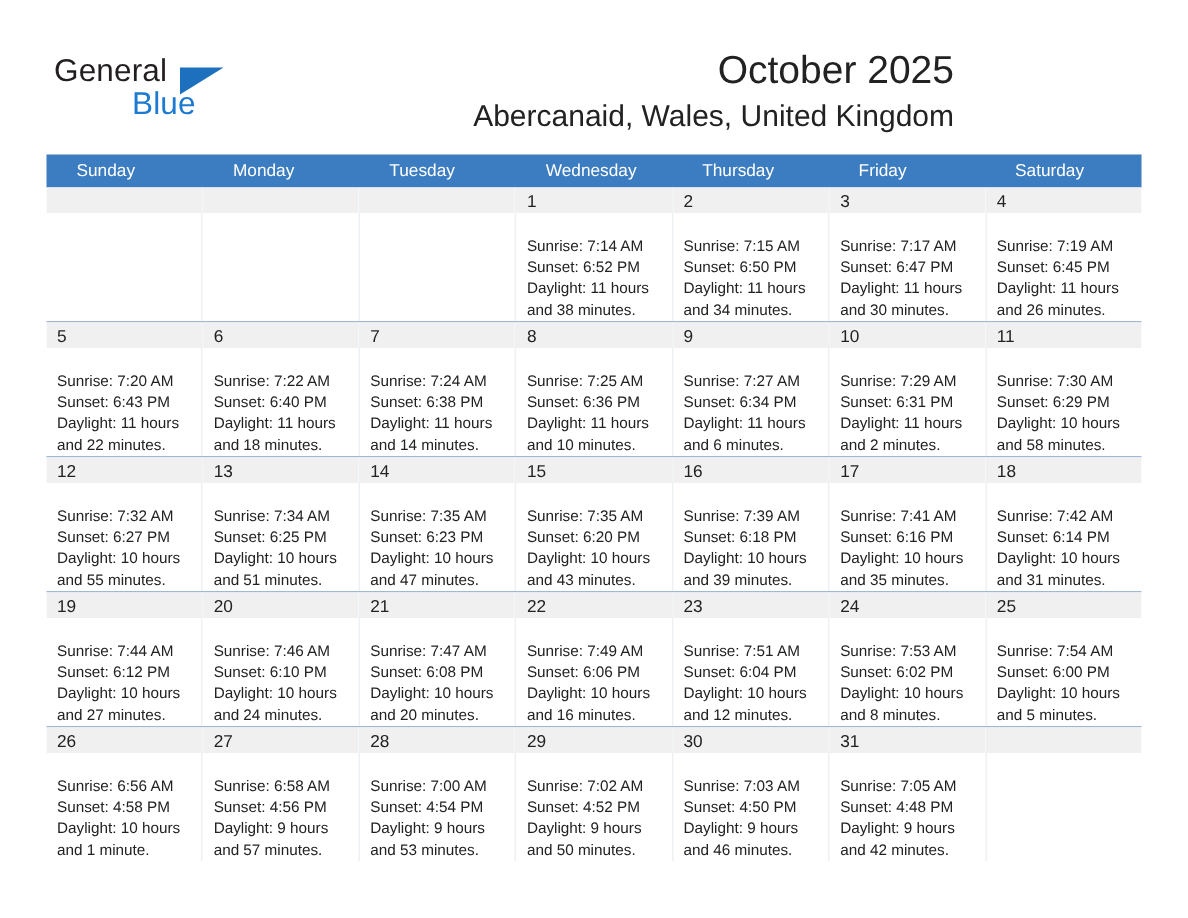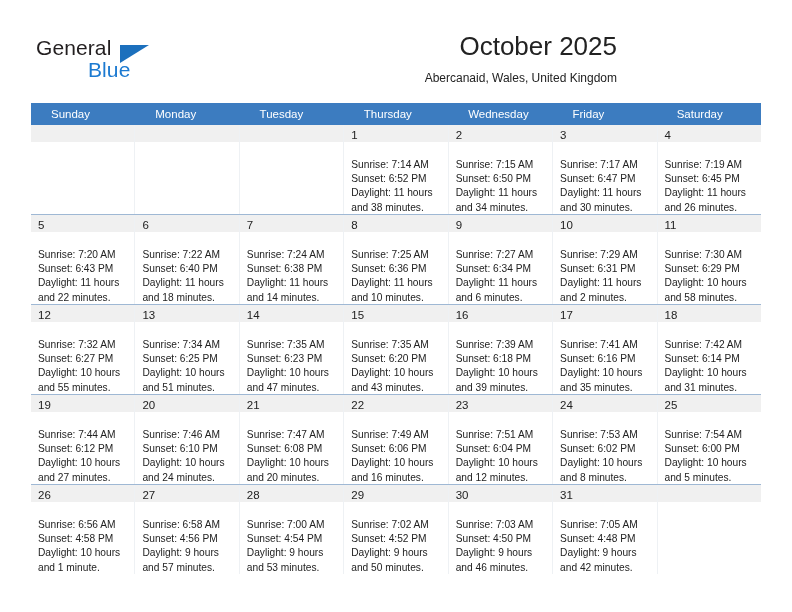--- a/index.html
+++ b/index.html
@@ -60,33 +60,33 @@
     position: absolute;
     left: 52px;
     top: 22px;
     font-size: 21px;
     color: #1c7ad1;
     letter-spacing: .1px;
   }
 
   .title-block {
     position: absolute;
-    right: 55px;
+    right: 36px;
     top: 30px;
     text-align: right;
     margin-left: 16px;
   }
   .cal-title {
     font-size: 26px;
     color: #222222;
     line-height: 32px;
     white-space: nowrap;
   }
   .cal-subtitle {
-    font-size: 12px;
+    font-size: 20px;
     color: #222222;
     line-height: 22px;
     margin-top: 5px;
     white-space: nowrap;
   }
 
   
   .calendar {
     position: absolute;
     left: 31px;
@@ -176,22 +176,22 @@
     </div>
 
   </div>
 
   <div class="calendar">
 
     <div class="dow-row">
       <div class="dow">Sunday</div>
       <div class="dow">Monday</div>
       <div class="dow">Tuesday</div>
+      <div class="dow">Wednesday</div>
       <div class="dow">Thursday</div>
-      <div class="dow">Wednesday</div>
       <div class="dow">Friday</div>
       <div class="dow">Saturday</div>
     </div>
 
     <div id="weeks-container">
         <div class="week">
           <div class="day empty">
             <div class="daynum-bar"><span class="daynum"></span></div>
             <div class="day-body">
               <div class="day-line"></div>

